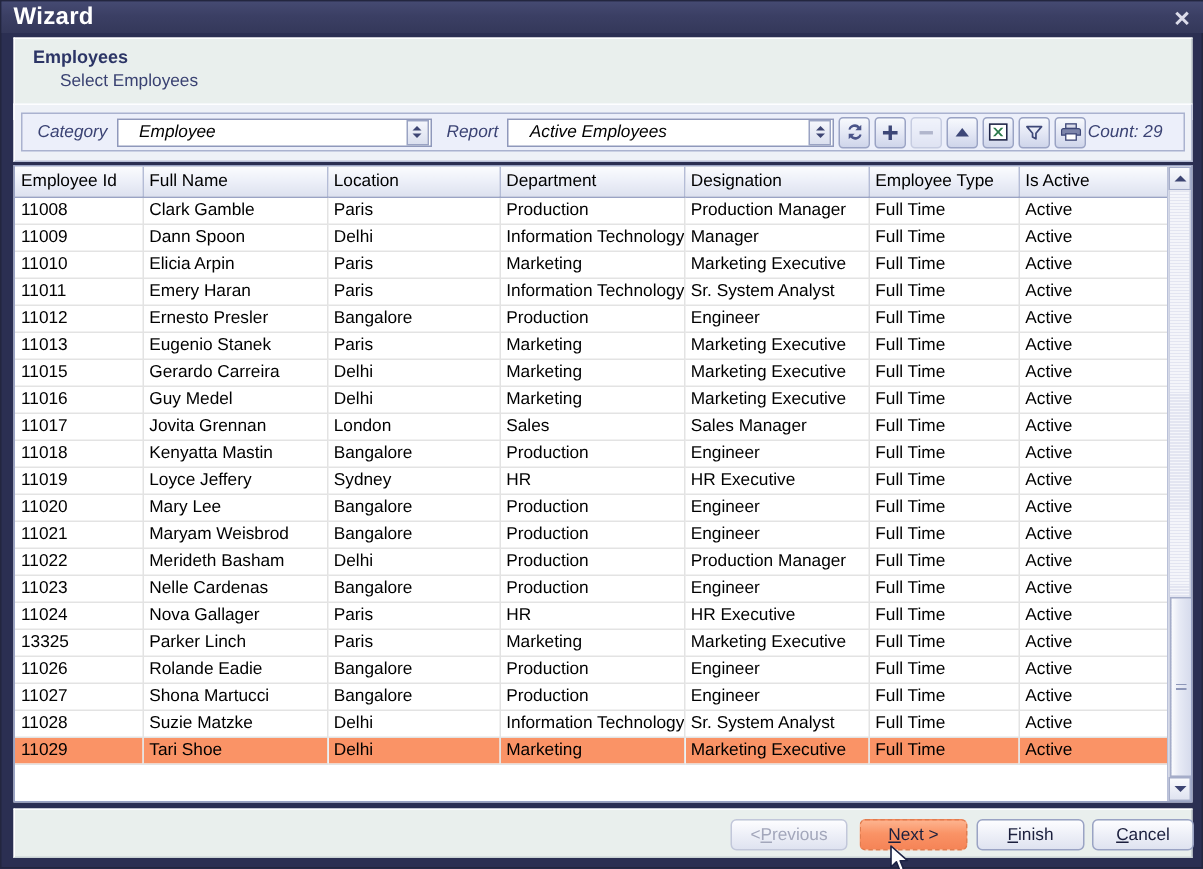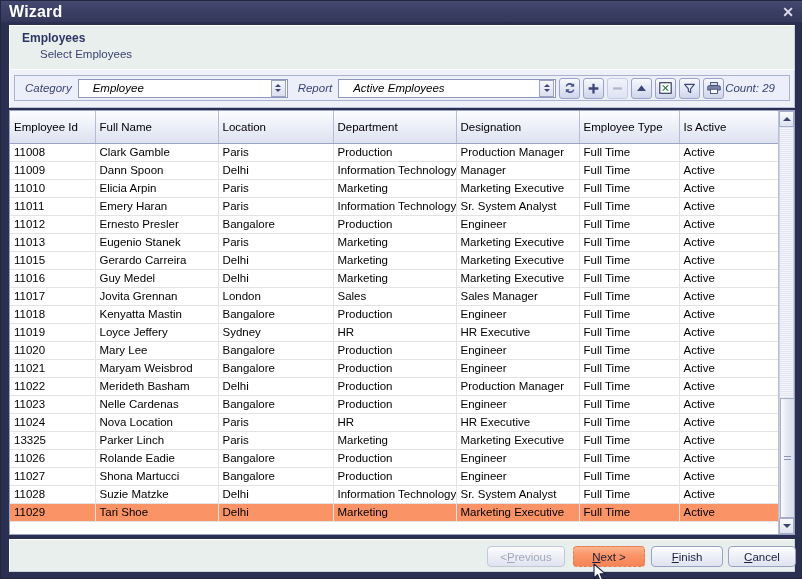--- a/index.html
+++ b/index.html
@@ -159,21 +159,21 @@
     border: 1px solid #9aa3c4;
     overflow: hidden;
   }
   table#grid {
     border-collapse: collapse;
     width: 770px;
     table-layout: fixed;
     font-size: 11.5px;
   }
   table#grid th {
-    height: 32px;
+    height: 20px;
     background: linear-gradient(180deg,#fbfcfe 0%, #eceff8 50%, #dde1ef 100%);
     border-right: 1px solid #b4bcd6;
     border-bottom: 1px solid #9aa3c4;
     font-weight: normal;
     text-align: left;
     padding: 0 0 0 4px;
     color: #000000;
     white-space: nowrap;
     overflow: hidden;
     font-size: 11.5px;
@@ -521,21 +521,21 @@
             <td>11023</td>
             <td>Nelle Cardenas</td>
             <td>Bangalore</td>
             <td>Production</td>
             <td>Engineer</td>
             <td>Full Time</td>
             <td>Active</td>
           </tr>
           <tr>
             <td>11024</td>
-            <td>Nova Location</td>
+            <td>Nova Gallager</td>
             <td>Paris</td>
             <td>HR</td>
             <td>HR Executive</td>
             <td>Full Time</td>
             <td>Active</td>
           </tr>
           <tr>
             <td>13325</td>
             <td>Parker Linch</td>
             <td>Paris</td>

